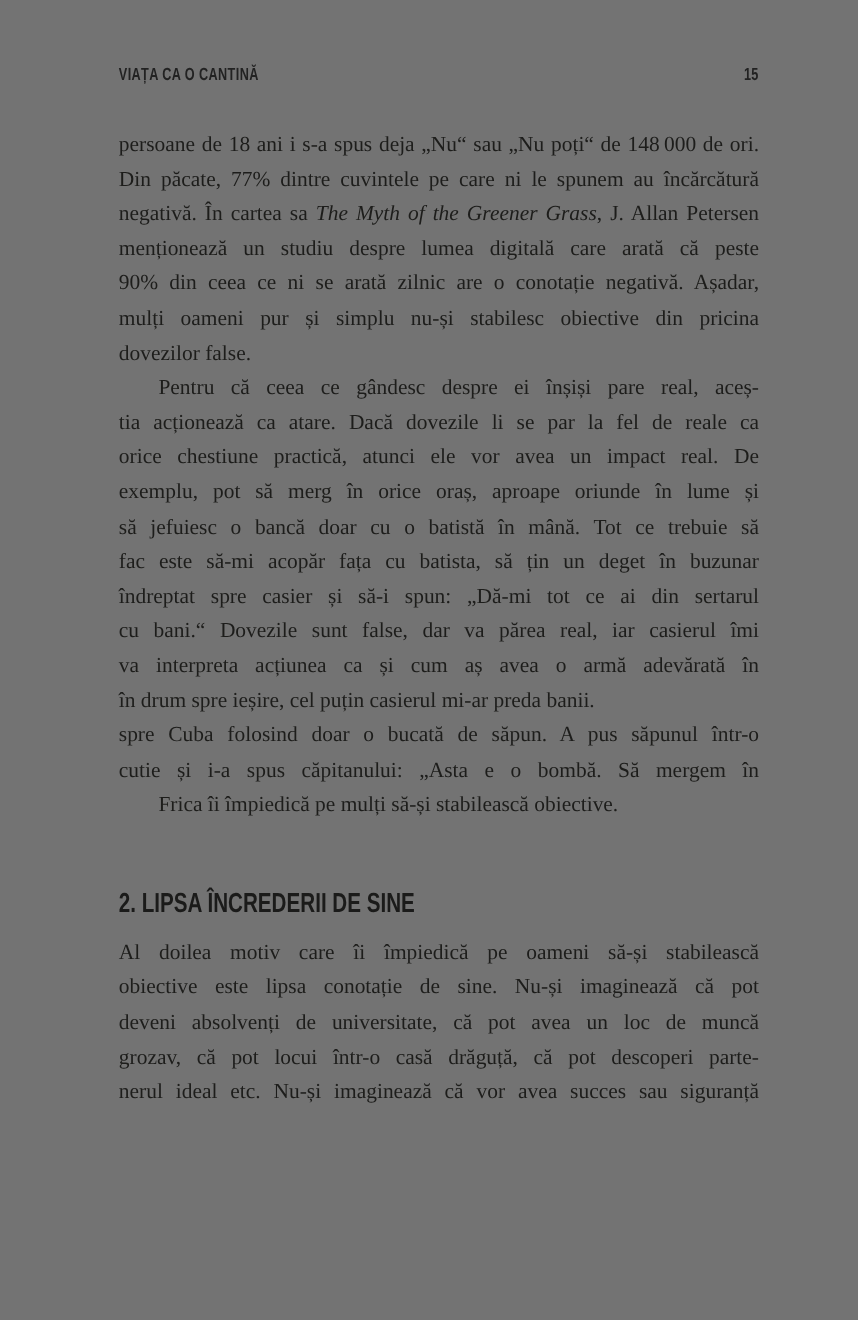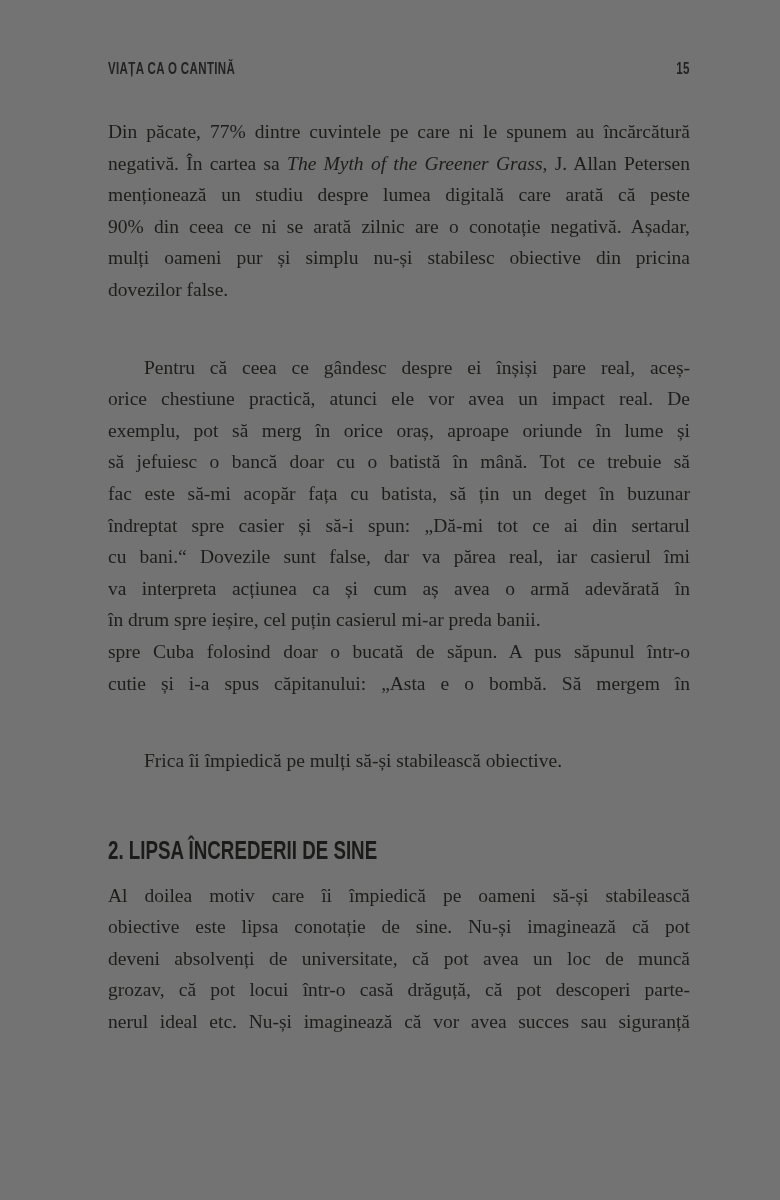--- a/index.html
+++ b/index.html
@@ -50,21 +50,20 @@
     height: 31.6px;
     text-align: justify;
     text-align-last: justify;
   }
   .line.left {
     text-align: right;
     text-align-last: left;
   }
   .line.indent {
     text-indent: 36px;
-    margin-top: 46px;
   }
   .italic {
     font-style: italic;
     margin-top: 20px;
   }
   .section-heading {
     font-family: "Liberation Sans", sans-serif;
     font-weight: bold;
     font-size: 25px;
     line-height: 26px;
@@ -79,27 +78,29 @@
 </head>
 <body>
 
 <div class="page">
   <div class="header-row">
     <span class="running-title">VIAȚA CA O CANTINĂ</span>
     <span class="page-number">15</span>
   </div>
 
   <div class="body-text">
+      <div class="line"><span>persoane de 18 ani i s-a spus deja „Nu“ sau „Nu poți“ de 148 000 de ori.</span></div>
       <div class="line"><span>Din păcate, 77% dintre cuvintele pe care ni le spunem au încărcătură</span></div>
       <div class="line"><span>negativă. În cartea sa </span><span class="italic">The Myth of the Greener Grass</span><span>, J. Allan Petersen</span></div>
       <div class="line"><span>menționează un studiu despre lumea digitală care arată că peste</span></div>
       <div class="line"><span>90% din ceea ce ni se arată zilnic are o conotație negativă. Așadar,</span></div>
       <div class="line"><span>mulți oameni pur și simplu nu-și stabilesc obiective din pricina</span></div>
       <div class="line left"><span>dovezilor false.</span></div>
       <div class="line indent"><span>Pentru că ceea ce gândesc despre ei înșiși pare real, aceș-</span></div>
+      <div class="line"><span>tia acționează ca atare. Dacă dovezile li se par la fel de reale ca</span></div>
       <div class="line"><span>orice chestiune practică, atunci ele vor avea un impact real. De</span></div>
       <div class="line"><span>exemplu, pot să merg în orice oraș, aproape oriunde în lume și</span></div>
       <div class="line"><span>să jefuiesc o bancă doar cu o batistă în mână. Tot ce trebuie să</span></div>
       <div class="line"><span>fac este să-mi acopăr fața cu batista, să țin un deget în buzunar</span></div>
       <div class="line"><span>îndreptat spre casier și să-i spun: „Dă-mi tot ce ai din sertarul</span></div>
       <div class="line"><span>cu bani.“ Dovezile sunt false, dar va părea real, iar casierul îmi</span></div>
       <div class="line"><span>va interpreta acțiunea ca și cum aș avea o armă adevărată în</span></div>
       <div class="line left"><span>în drum spre ieșire, cel puțin casierul mi-ar preda banii.</span></div>
       <div class="line"><span>spre Cuba folosind doar o bucată de săpun. A pus săpunul într-o</span></div>
       <div class="line"><span>cutie și i-a spus căpitanului: „Asta e o bombă. Să mergem în</span></div>

